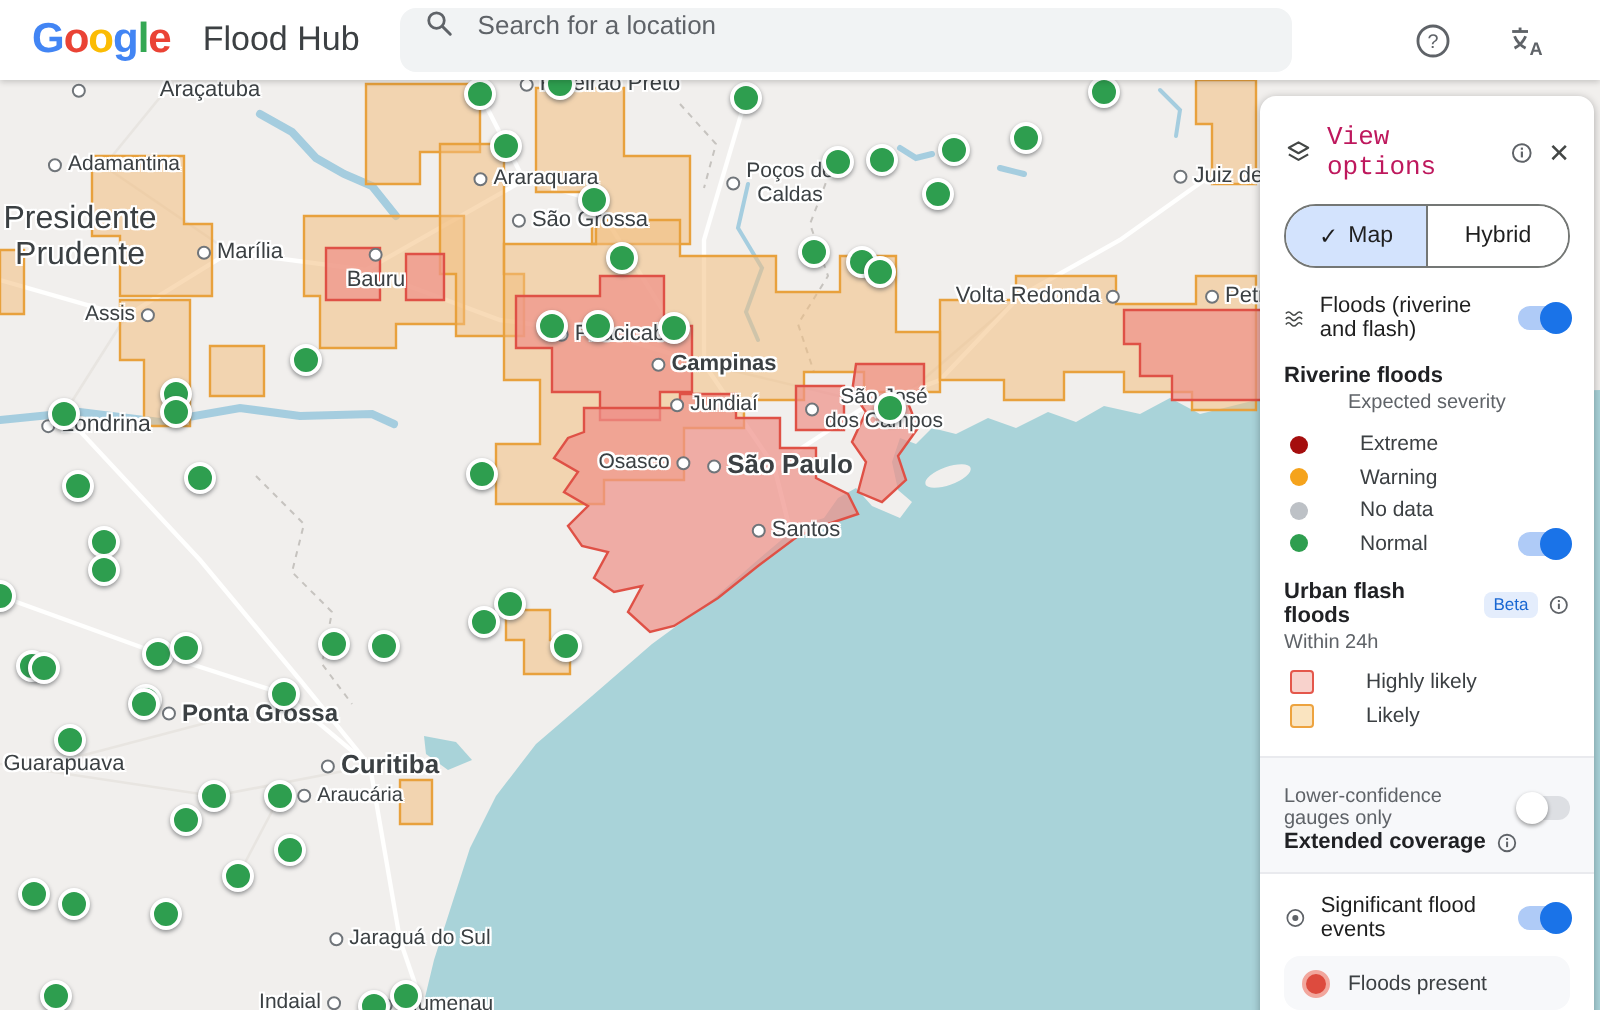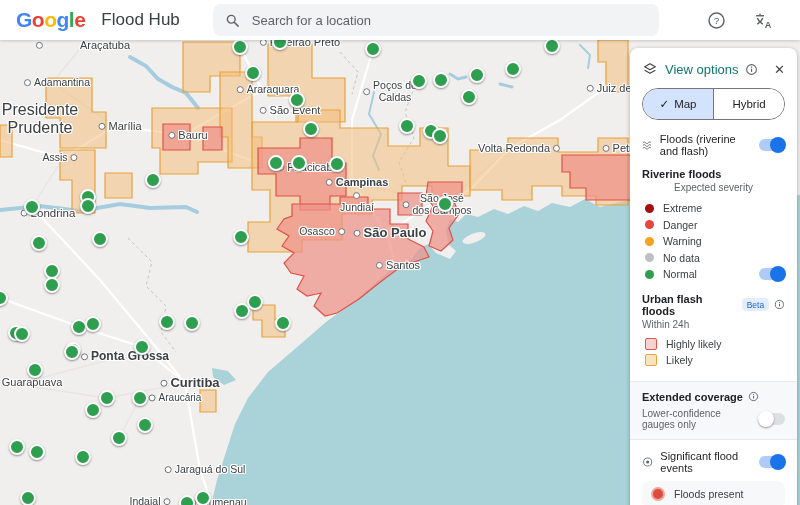--- a/index.html
+++ b/index.html
@@ -4,22 +4,22 @@
 <style>
   html,body{margin:0;padding:0;}
   body{font-family:"Liberation Sans",sans-serif;}
   #stage{position:relative;width:800px;height:505px;overflow:hidden;background:#F1EFED;}
 
   
   #header{position:absolute;top:0;left:0;width:800px;height:40px;background:#fff;z-index:30;
           display:flex;align-items:center;box-shadow:0 1px 3px rgba(0,0,0,.18);}
   #logo{margin-left:16px;font-size:21px;font-weight:600;letter-spacing:-0.5px;display:flex;}
   #app-name{margin-left:16px;font-size:17px;color:#3C4043;}
-  #searchbar{margin-left:33px;width:446px;height:32px;background:#F1F3F4;border-radius:8px;
-             display:flex;align-items:center;}
+  #searchbar{margin-left:20px;width:446px;height:32px;background:#F1F3F4;border-radius:8px;
+             display:flex;align-items:flex-start;}
   #searchbar svg{margin:0 10px 0 12px;flex:0 0 auto;}
   #search-input{border:none;background:transparent;outline:none;font-size:13px;color:#3C4043;
                 width:360px;font-family:"Liberation Sans",sans-serif;}
   #search-input::placeholder{color:#5F6368;}
   #hdr-icons{margin-left:auto;margin-right:26px;display:flex;gap:28px;align-items:center;}
 
   
   #map{position:absolute;inset:0;z-index:1;}
   #map-svg{position:absolute;left:0;top:0;}
   .city{position:absolute;transform:translate(-50%,-50%);display:flex;align-items:center;gap:3px;
@@ -29,37 +29,37 @@
   .city .txt{text-align:center;line-height:1.12;}
   .gauge{position:absolute;width:12px;height:12px;border-radius:50%;background:#2E9E4F;
          border:2px solid #fff;box-shadow:0 1px 2px rgba(60,64,67,.55);
          transform:translate(-50%,-50%);z-index:4;box-sizing:content-box;}
 
   
   #panel{position:absolute;left:630px;top:48px;width:167px;height:470px;background:#fff;
          border-radius:8px;box-shadow:0 1px 4px rgba(0,0,0,.3);z-index:40;overflow:hidden;
          color:#202124;}
   .p-head{display:flex;align-items:center;gap:7px;padding:13px 12px 9px 12px;}
-  .p-title{font-size:13px;font-weight:500;color:#0f766e;}
+  .p-title{font-size:13px;font-weight:500;color:#be185d;font-family:Liberation Mono, monospace;}
   .p-close{margin-left:auto;font-size:13px;color:#444746;cursor:pointer;line-height:1;}
   .seg{margin:2px 12px 0 12px;height:30px;border:1px solid #747775;border-radius:16px;display:flex;overflow:hidden;}
   .seg > div{flex:1;display:flex;align-items:center;justify-content:center;font-size:11.5px;
              font-weight:500;color:#1F1F1F;cursor:pointer;gap:5px;}
   .seg .sel{background:#D3E3FD;}
   .seg .unsel{background:#fff;border-left:1px solid #747775;}
   .row{display:flex;align-items:center;gap:7px;}
   .tg{width:26px;height:12px;border-radius:7px;position:relative;flex:0 0 auto;cursor:pointer;}
   .tg::after{content:"";width:16px;height:16px;border-radius:50%;position:absolute;top:-2px;}
   .tg.on{background:#AFCBF7;}
   .tg.on::after{background:#1A73E8;right:-1px;}
   .tg.off{background:#DDDFE3;}
   .tg.off::after{background:#fff;left:-1px;box-shadow:0 1px 2px rgba(0,0,0,.4);}
   .sec-title{font-size:11px;font-weight:700;color:#202124;}
   .sec-sub{font-size:10px;color:#5F6368;}
-  .leg-item{display:flex;align-items:center;gap:9px;height:16.5px;margin-left:3px;}
+  .leg-item{display:flex;align-items:center;gap:26px;height:16.5px;margin-left:3px;}
   .leg-dot{width:9px;height:9px;border-radius:50%;flex:0 0 auto;}
   .leg-sq{width:10px;height:10px;border-radius:2px;border:1.5px solid;flex:0 0 auto;box-sizing:content-box;}
   .leg-label{font-size:10.5px;color:#3C4043;}
   .badge{background:#E4EDFC;color:#1967D2;font-size:8.5px;font-weight:500;padding:1.5px 5px;border-radius:4px;}
   .band{background:#F7F8FA;border-top:1px solid #E9EAEE;border-bottom:1px solid #E9EAEE;
         padding:9px 12px;margin-top:12px;}
   .chip{background:#F7F8FA;border-radius:8px;margin-top:7px;height:27px;display:flex;align-items:center;gap:9px;padding:0 9px;}
   .dot-event{width:10px;height:10px;border-radius:50%;background:#DD4B3E;border:2px solid #F2A79D;box-sizing:content-box;flex:0 0 auto;}
 </style>
 </head>
@@ -136,53 +136,53 @@
           <span class="mk"></span>
           <span class="txt">Adamantina</span>
         </div>
         <div class="city" style="left: 40px; top: 119px; font-size: 16px; font-weight: 500;">
           <span class="txt">Presidente<br>Prudente</span>
         </div>
         <div class="city" style="left: 120px; top: 126px; font-size: 11px; font-weight: 500;">
           <span class="mk"></span>
           <span class="txt">Marília</span>
         </div>
-        <div class="city" style="left: 188px; top: 135px; font-size: 11px; font-weight: 500;">
+        <div class="city" style="left: 188px; top: 135px; font-size: 11px; font-weight: 500; flex-direction: column;">
           <span class="mk"></span>
           <span class="txt">Bauru</span>
         </div>
         <div class="city" style="left: 60px; top: 158px; font-size: 10.5px; font-weight: 400;">
           <span class="txt">Assis</span>
           <span class="mk"></span>
         </div>
         <div class="city" style="left: 48px; top: 213px; font-size: 11.5px; font-weight: 500;">
           <span class="mk"></span>
           <span class="txt">Londrina</span>
         </div>
         <div class="city" style="left: 268px; top: 90px; font-size: 10.5px; font-weight: 400;">
           <span class="mk"></span>
           <span class="txt">Araraquara</span>
         </div>
         <div class="city" style="left: 290px; top: 110px; font-size: 11px; font-weight: 500;">
           <span class="mk"></span>
-          <span class="txt">São Event</span>
+          <span class="txt">São Grossa</span>
         </div>
         <div class="city" style="left: 390px; top: 92px; font-size: 10.5px; font-weight: 400;">
           <span class="mk"></span>
           <span class="txt">Poços de<br>Caldas</span>
         </div>
         <div class="city" style="left: 308px; top: 167px; font-size: 11px; font-weight: 500;">
           <span class="mk"></span>
           <span class="txt">Piracicaba</span>
         </div>
         <div class="city" style="left: 357px; top: 182px; font-size: 11px; font-weight: 700;">
           <span class="mk"></span>
           <span class="txt">Campinas</span>
         </div>
-        <div class="city" style="left: 357px; top: 203px; font-size: 10.5px; font-weight: 400; flex-direction: column;">
+        <div class="city" style="left: 357px; top: 203px; font-size: 10.5px; font-weight: 400;">
           <span class="mk"></span>
           <span class="txt">Jundiaí</span>
         </div>
         <div class="city" style="left: 437px; top: 205px; font-size: 10.5px; font-weight: 400;">
           <span class="mk"></span>
           <span class="txt">São José<br>dos Campos</span>
         </div>
         <div class="city" style="left: 322px; top: 232px; font-size: 10.5px; font-weight: 400;">
           <span class="txt">Osasco</span>
           <span class="mk"></span>
@@ -362,24 +362,20 @@
 
     <div style="margin:11px 12px 0 12px;">
       <div class="sec-title">Riverine floods</div>
       <div class="sec-sub" style="margin-top:2px;padding-left:32px;">Expected severity</div>
       <div style="margin-top:7px;">
         <div class="leg-item">
           <span class="leg-dot" style="background: rgb(165, 14, 14);"></span>
           <span class="leg-label">Extreme</span>
         </div>
         <div class="leg-item">
-          <span class="leg-dot" style="background: rgb(232, 69, 60);"></span>
-          <span class="leg-label">Danger</span>
-        </div>
-        <div class="leg-item">
           <span class="leg-dot" style="background: rgb(245, 163, 28);"></span>
           <span class="leg-label">Warning</span>
         </div>
         <div class="leg-item">
           <span class="leg-dot" style="background: rgb(189, 193, 198);"></span>
           <span class="leg-label">No data</span>
         </div>
         <div class="leg-item">
           <span class="leg-dot" style="background: rgb(46, 158, 79);"></span>
           <span class="leg-label">Normal</span>
@@ -405,31 +401,31 @@
           <span class="leg-label">Highly likely</span>
         </div>
         <div class="leg-item">
           <span class="leg-sq" style="background: rgb(250, 228, 192); border-color: rgb(237, 163, 63);"></span>
           <span class="leg-label">Likely</span>
         </div>
       </div>
     </div>
 
     <div class="band">
+      <div class="row" style="margin-top:5px;">
+        <span class="sec-sub">Lower-confidence gauges only</span>
+        <span class="tg off" style="margin-left:auto;"></span>
+      </div>
       <div class="row" style="gap:5px;">
         <span class="sec-title">Extended coverage</span>
         <svg width="11" height="11" viewBox="0 0 24 24">
           <circle cx="12" cy="12" r="9" fill="none" stroke="#5F6368" stroke-width="2"></circle>
           <rect x="11" y="10.5" width="2.2" height="6" fill="#5F6368"></rect>
           <rect x="11" y="6.5" width="2.2" height="2.2" fill="#5F6368"></rect>
         </svg>
-      </div>
-      <div class="row" style="margin-top:5px;">
-        <span class="sec-sub">Lower-confidence gauges only</span>
-        <span class="tg off" style="margin-left:auto;"></span>
       </div>
     </div>
 
     <div style="padding:10px 12px 0 12px;">
       <div class="row">
         <svg width="14" height="14" viewBox="0 0 24 24">
           <circle cx="12" cy="12" r="8.5" fill="none" stroke="#5F6368" stroke-width="1.8"></circle>
           <circle cx="12" cy="12" r="3.2" fill="#5F6368"></circle>
         </svg>
         <span style="font-size:11px;font-weight:500;color:#1F1F1F;">Significant flood events</span>

